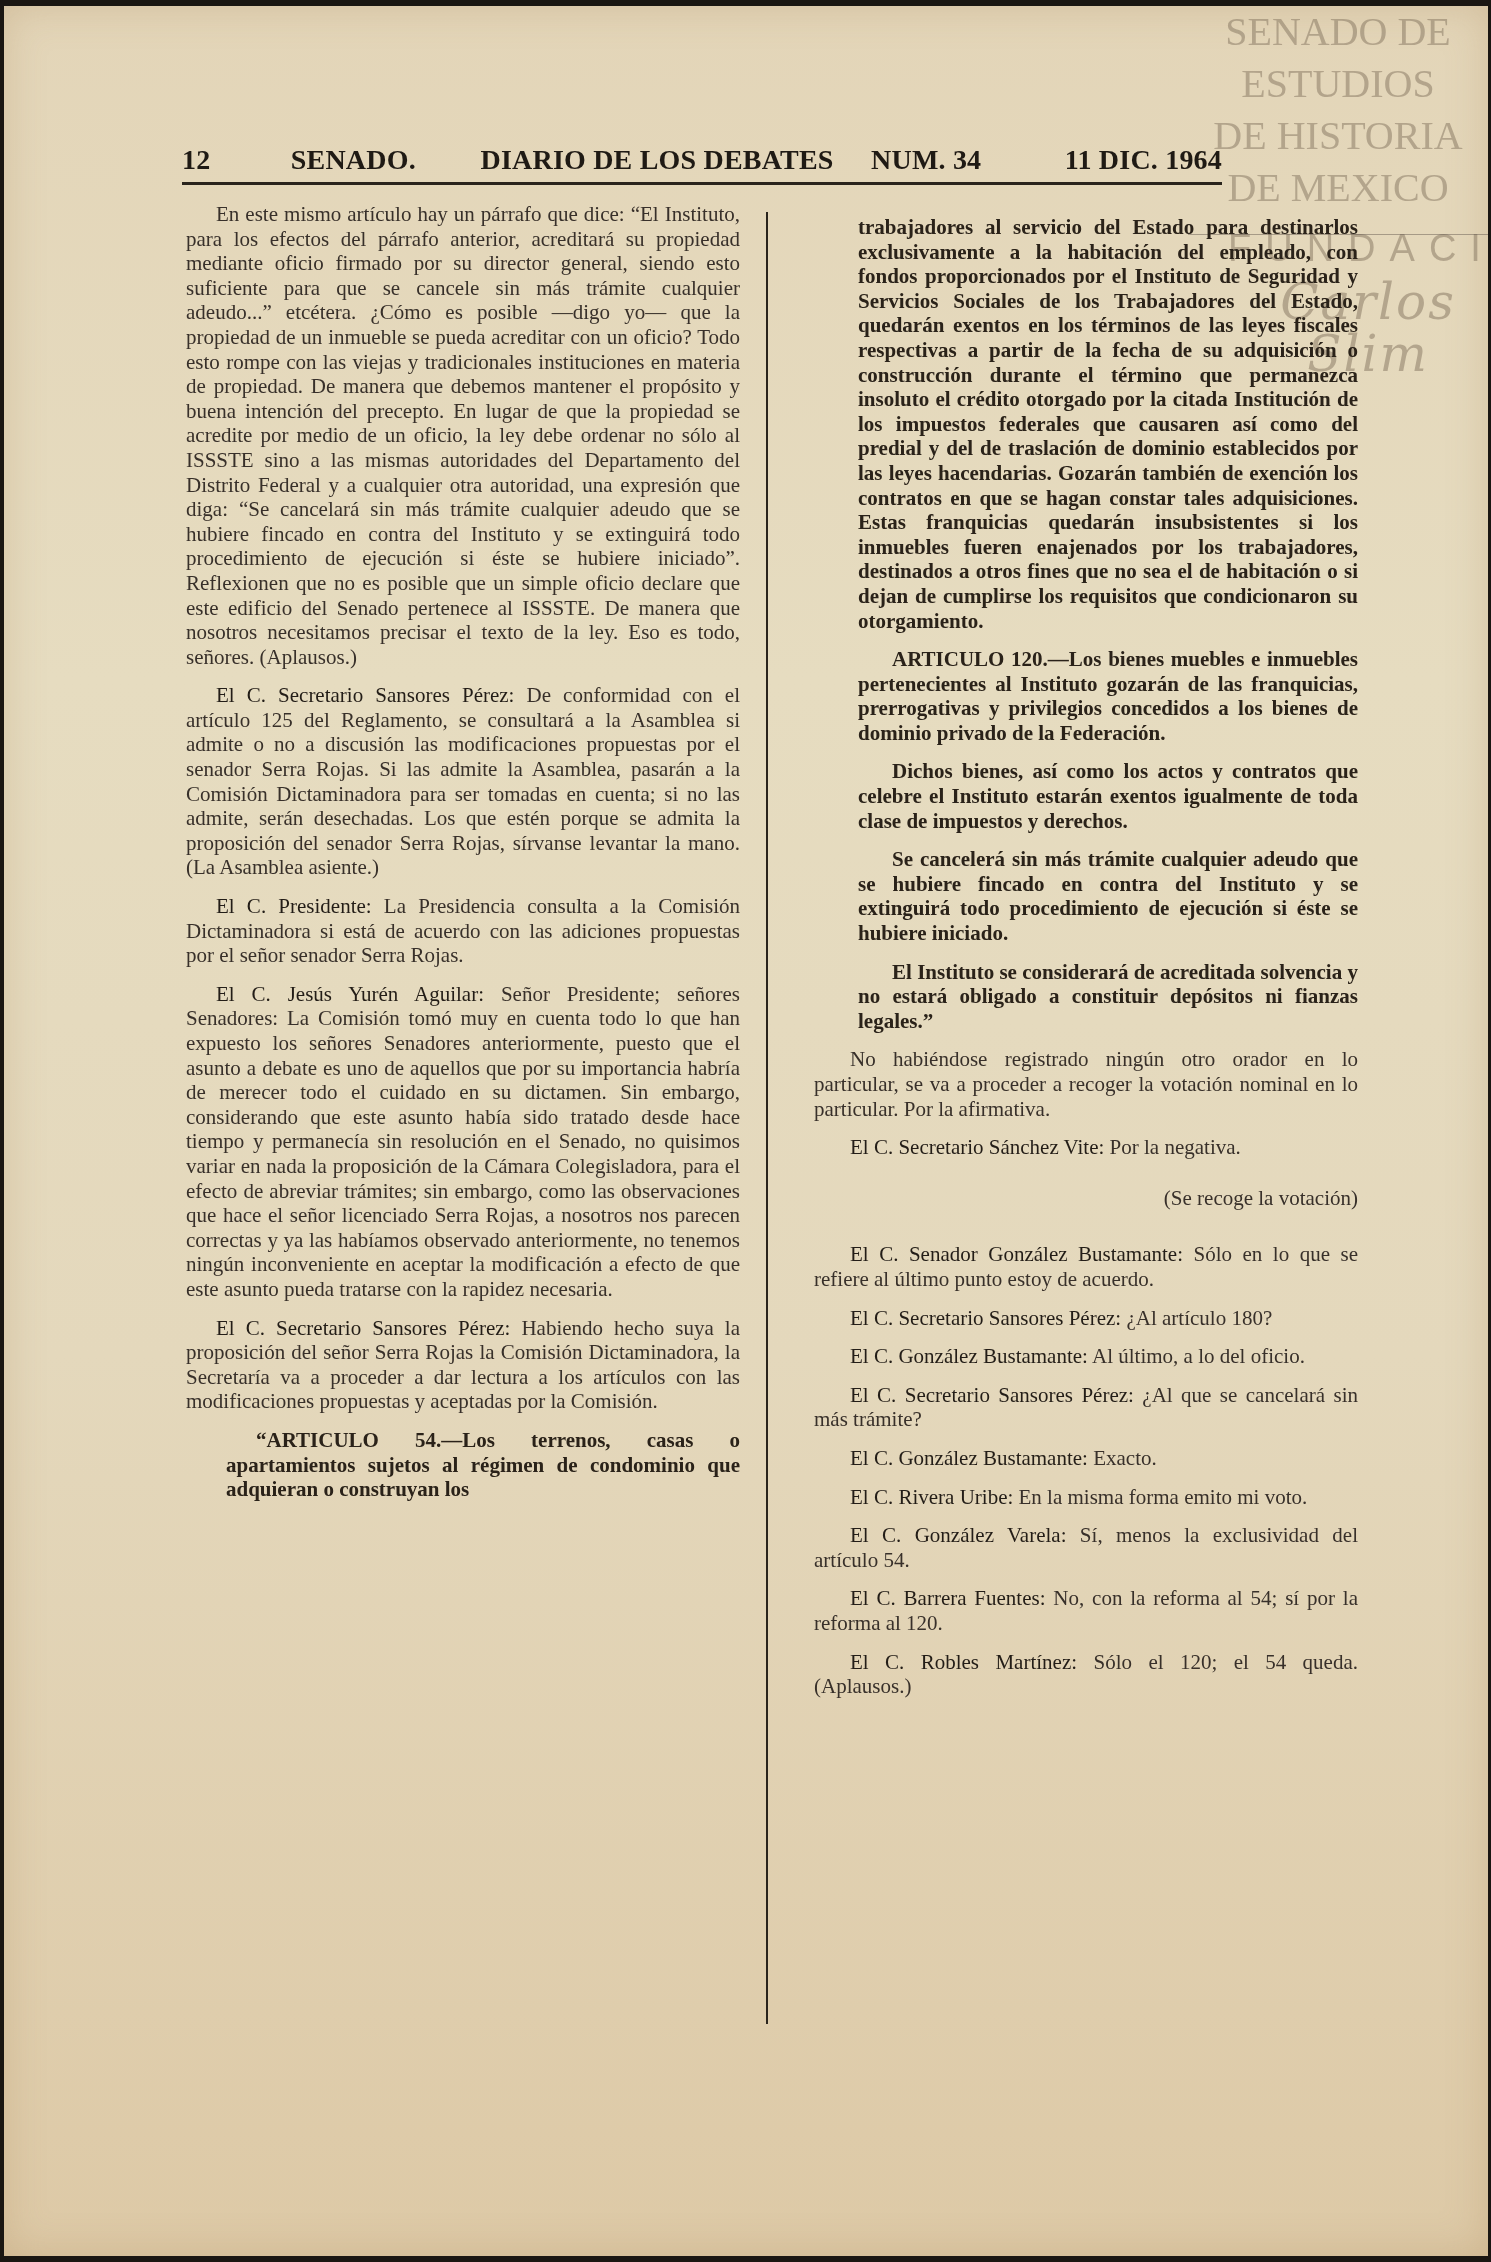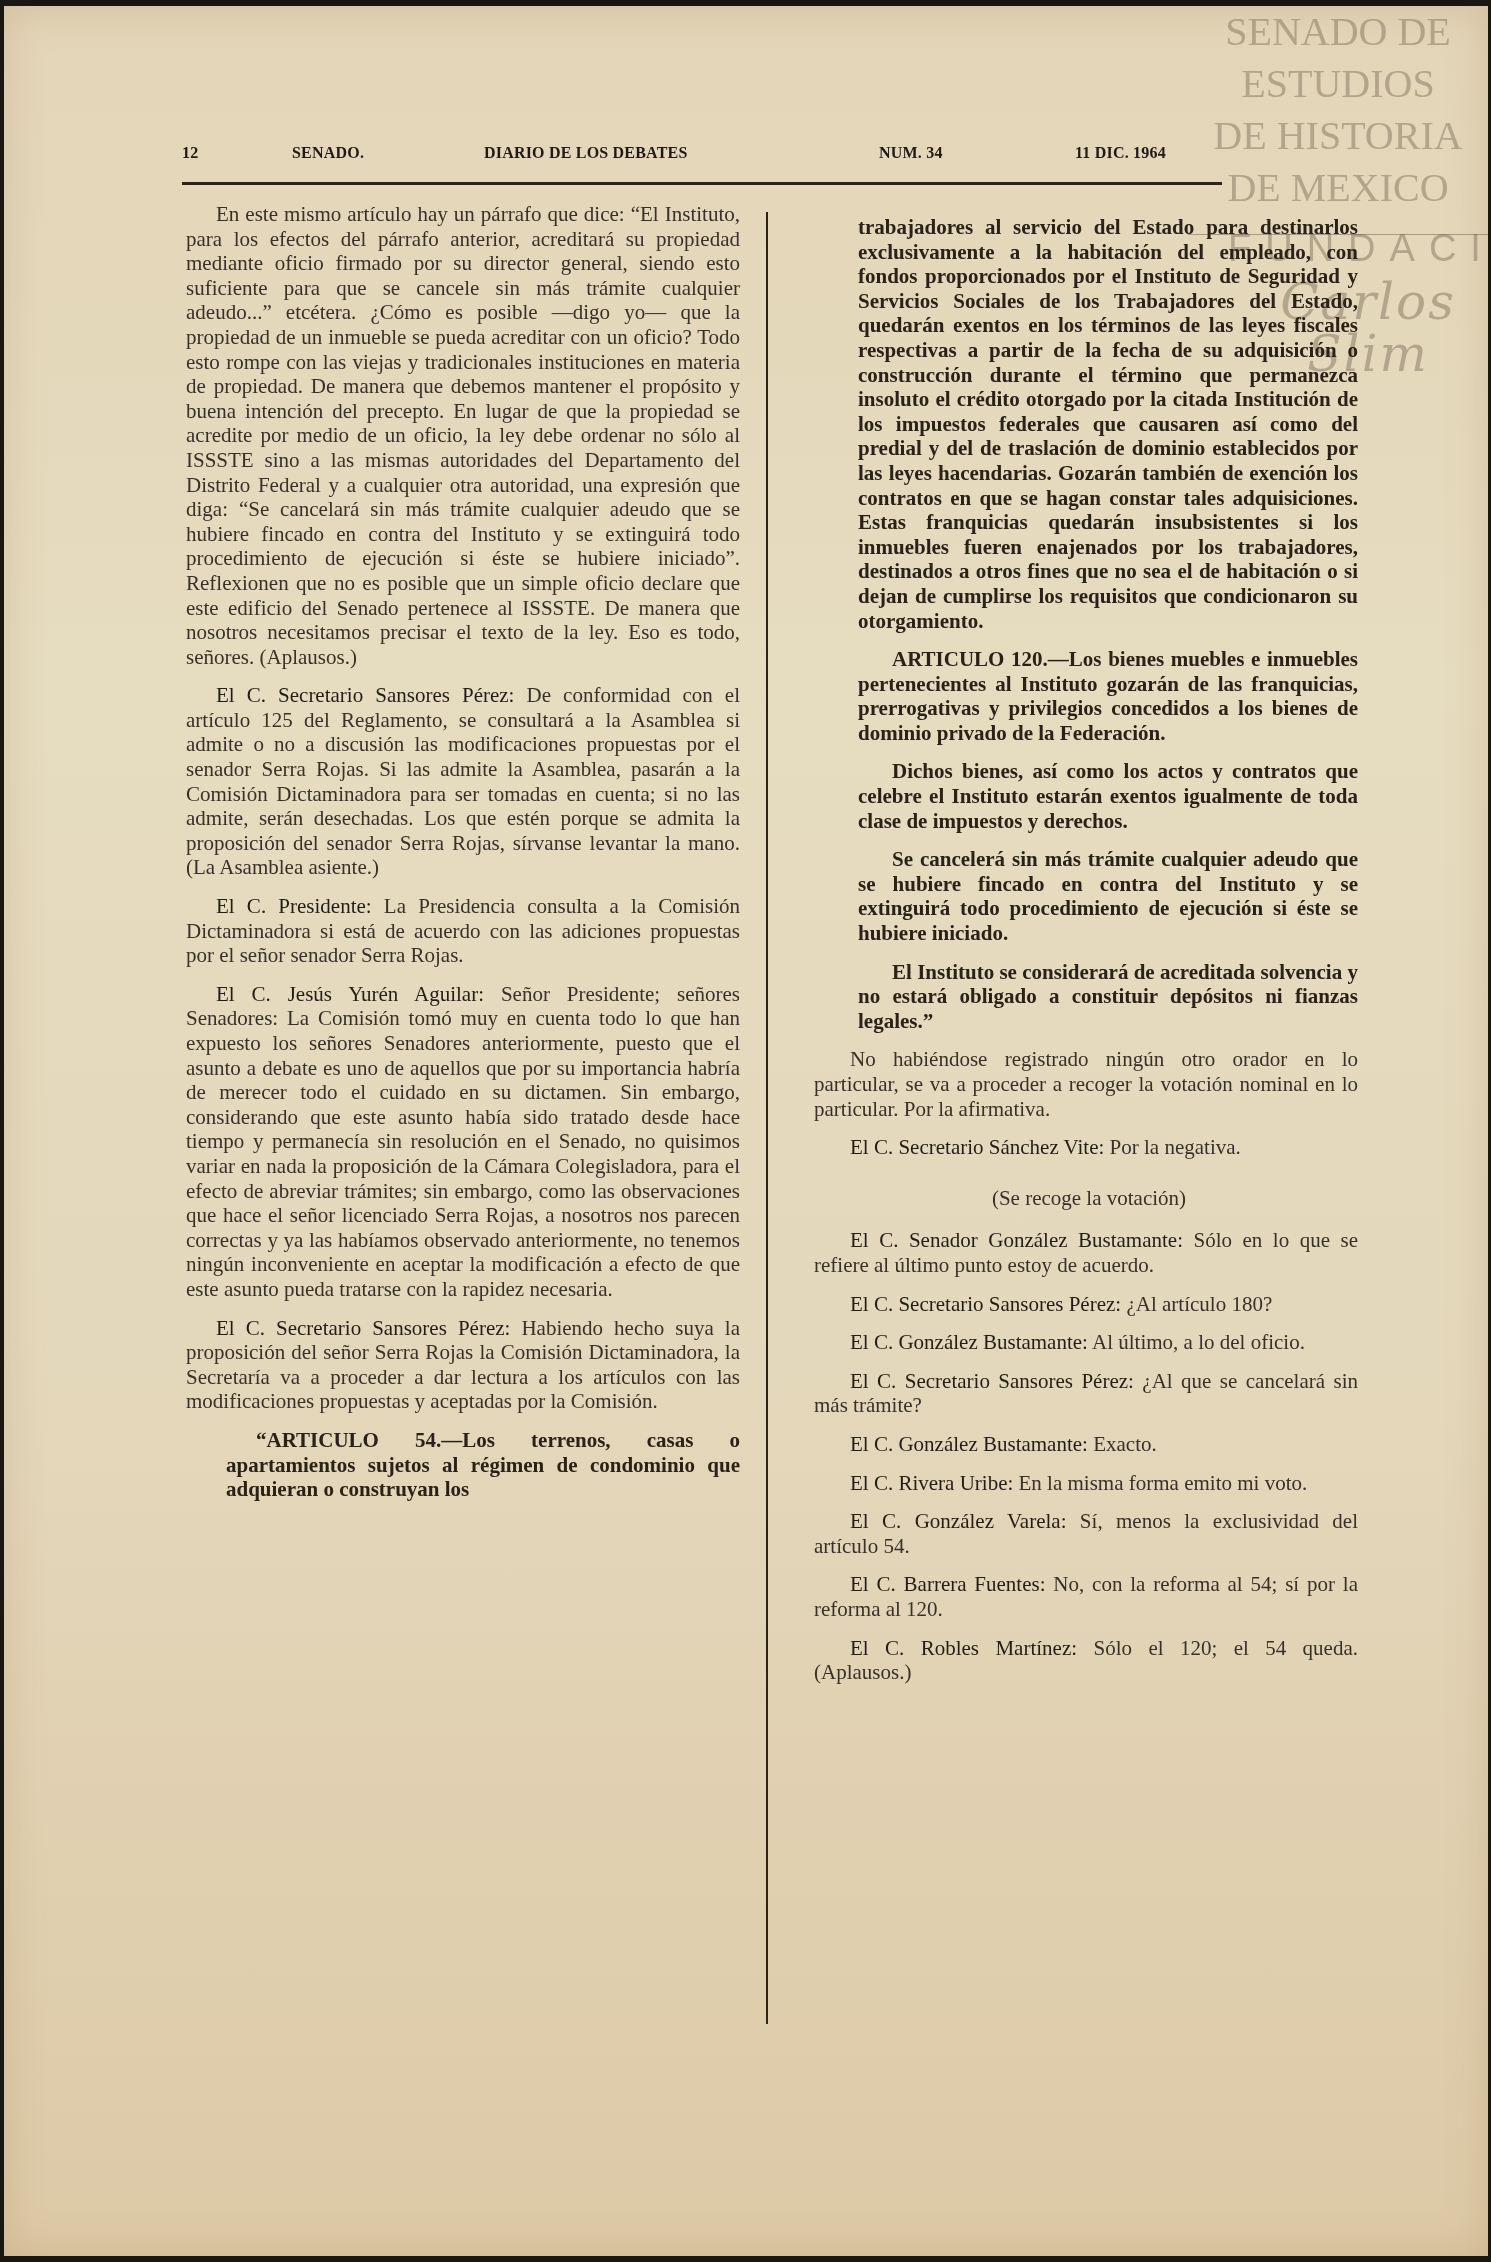--- a/index.html
+++ b/index.html
@@ -26,21 +26,21 @@
     margin-top: 8px; padding-left: 40px;
   }
   .watermark .sig {
     font-family: "DejaVu Serif", serif; font-style: italic; font-size: 50px;
     letter-spacing: 2px; margin-top: 2px; padding-left: 60px;
   }
   .wm-rule { position: absolute; right: 0; top: 228px; width: 300px; border-top: 1px solid rgba(90,80,70,0.45); }
 
   .header {
     position: absolute; left: 178px; top: 138px; width: 1040px;
-    display: flex; font-weight: bold; font-size: 16px; color: #1f1a14;
+    display: flex; font-weight: bold; font-size: 28px; color: #1f1a14;
     font-family: "Liberation Sans Narrow", "Liberation Serif", serif;
     letter-spacing: 0.2px;
   }
   .header span { white-space: nowrap; }
   .h-page { width: 110px; }
   .h-senado { width: 192px; }
   .h-diario { width: 395px; }
   .h-num { width: 196px; }
   .header-rule {
     position: absolute; left: 178px; top: 176px; width: 1040px; height: 3px;
@@ -58,21 +58,21 @@
     position: absolute; left: 762px; top: 206px; width: 2px; height: 1812px;
     background: #2a241c;
   }
   .col p { margin: 0 0 14px 0; text-indent: 30px; }
   .col .spk { font-weight: normal; color: #231d17; }
   .col p.bold { font-weight: bold; color: #2a2219; }
   .col p.quote-block { margin-left: 40px; }
   .col-right p.law { font-weight: bold; color: #2a2219; margin-left: 38px; text-indent: 34px; }
   .col-right p.law.first { text-indent: 0; margin-left: 38px; margin-top: 13px; }
   .col-right p.dlg { margin-left: -6px; text-indent: 36px; }
-  .col p.center { text-align: center; text-indent: 0; margin: 26px 0 18px; }
+  .col p.center { text-align: right; text-indent: 0; margin: 26px 0 32px; }
 </style>
 </head>
 <body>
 
 <div class="page">
 
   <div class="watermark">
     <span class="wm-line">SENADO DE</span>
     <span class="wm-line">ESTUDIOS</span>
     <span class="wm-line">DE HISTORIA</span>

